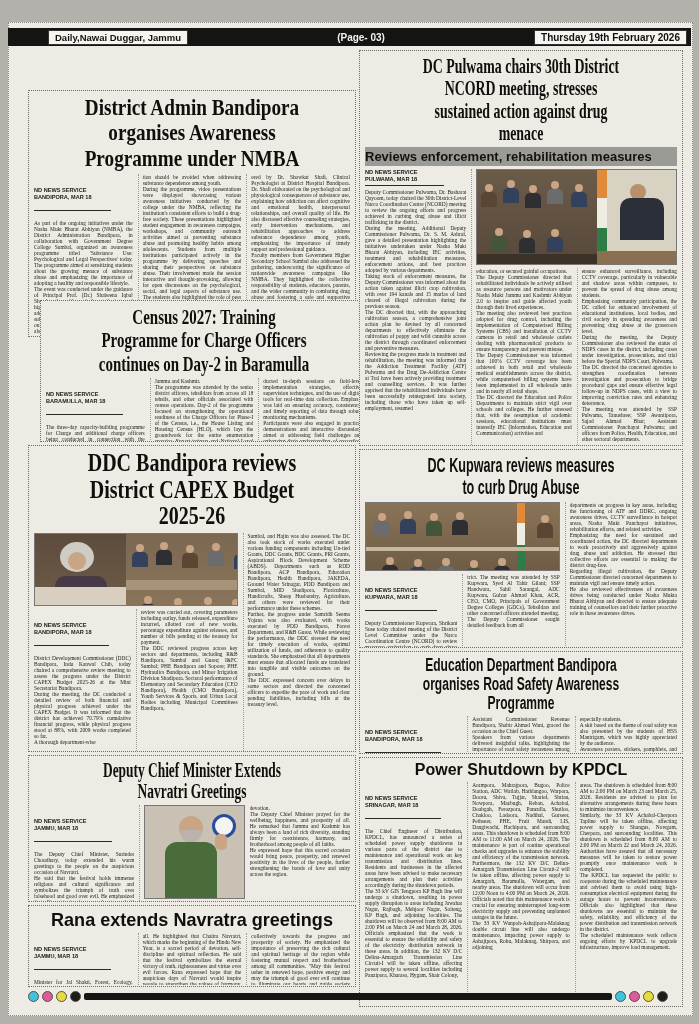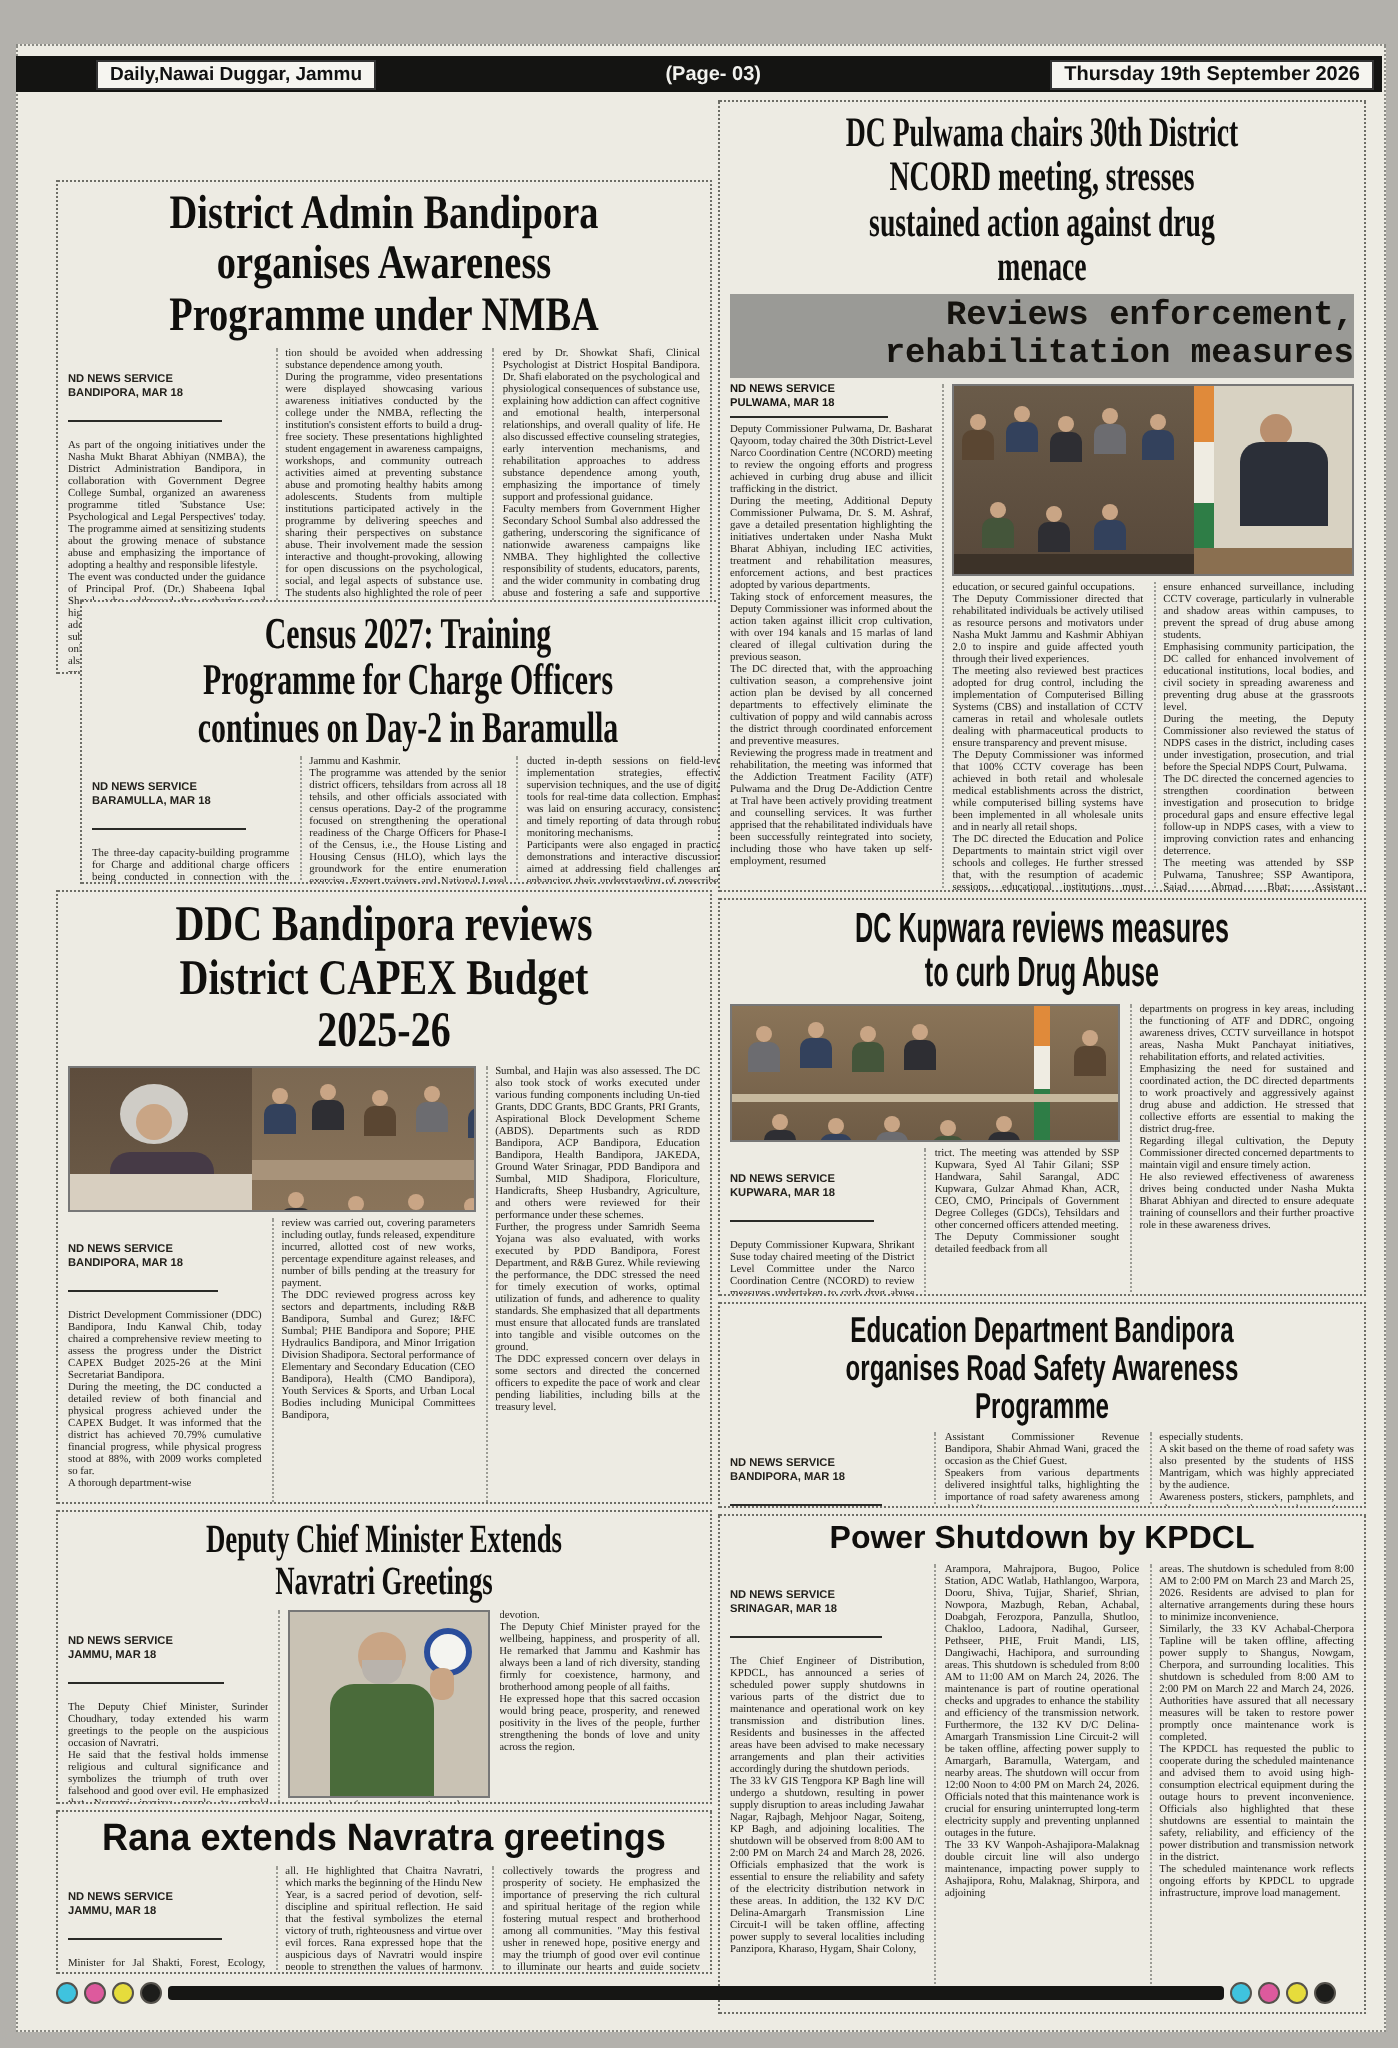--- a/index.html
+++ b/index.html
@@ -16,22 +16,22 @@
   #pageno{flex:1;text-align:center;color:#f2f2ee;font-weight:bold;font-size:10px;}
   #dateline-box{margin-right:4px;font-size:10px;}
   
   .art{position:absolute;box-sizing:border-box;border:1px dotted #6d6d66;background:#edebe3;
        padding:3px 5px;overflow:hidden;}
   .hl{font-weight:bold;text-align:center;line-height:1.06;color:#100f0d;margin:1px 0 3px 0;}
   .serif{font-family:"Liberation Serif",serif;}
   .sans{font-family:"Liberation Sans",sans-serif;}
   .sq60{transform:scaleX(.60);} .sq66{transform:scaleX(.66);}
   .sq67{transform:scaleX(.67);} .sq68{transform:scaleX(.68);} .sq80{transform:scaleX(.80);} .sq95{transform:scaleX(.95);}
-  .graybar{background:#9a9a96;color:#15130f;font-family:Liberation Mono, monospace;
-           font-weight:bold;text-align:right;font-size:17px;padding:2px 0;margin:1px 0 3px 0;}
+  .graybar{background:#9a9a96;color:#15130f;font-family:Liberation Sans, sans-serif;
+           font-weight:bold;text-align:left;font-size:13px;padding:2px 0;margin:1px 0 3px 0;}
   .byline{font-family:"Liberation Sans",sans-serif;font-weight:bold;font-size:5.6px;
           line-height:1.25;border-bottom:1px solid #2a2a27;width:78%;padding-bottom:2px;margin-bottom:3px;}
   .cols{display:flex;gap:5px;align-items:stretch;}
   .col{flex:1;font-size:5.4px;line-height:6px;text-align:justify;white-space:pre-line;
        overflow:hidden;color:#23211c;}
   .cols .col + .col, .vdiv{border-left:1px dotted #9b9b94;padding-left:4px;}
   .caption{font-size:5.4px;line-height:6px;text-align:center;color:#23211c;margin-top:1px;}
   
   .photo{position:relative;overflow:hidden;border:1px solid #777;background:#7a6a55;}
   .p{position:absolute;width:16px;}
@@ -53,21 +53,21 @@
 </style>
 </head>
 <body>
 
 <div id="page">
   <div id="sheet"></div>
 
   <div id="hdrbar">
     <span id="masthead" class="hdrbox">Daily,Nawai Duggar, Jammu</span>
     <span id="pageno">(Page- 03)</span>
-    <span id="dateline-box" class="hdrbox">Thursday 19th September 2026</span>
+    <span id="dateline-box" class="hdrbox">Thursday 19th February 2026</span>
   </div>
 
   <div class="art" style="left:28px;top:50px;width:328px;height:247px;margin-top:40px;">
     <div class="hl serif sq80" style="font-size:24px;">District Admin Bandipora organises Awareness Programme under NMBA</div>
     <div class="cols" style="height:176px;">
       <div class="col">
         <div class="byline">
           <div>ND NEWS SERVICE</div><div>BANDIPORA, MAR 18</div>
         </div>
         <div class="col" style="display:block;">As part of the ongoing initiatives under the Nasha Mukt Bharat Abhiyan (NMBA), the District Administration Bandipora, in collaboration with Government Degree College Sumbal, organized an awareness programme titled 'Substance Use: Psychological and Legal Perspectives' today. The programme aimed at sensitizing students about the growing menace of substance abuse and emphasizing the importance of adopting a healthy and responsible lifestyle.

